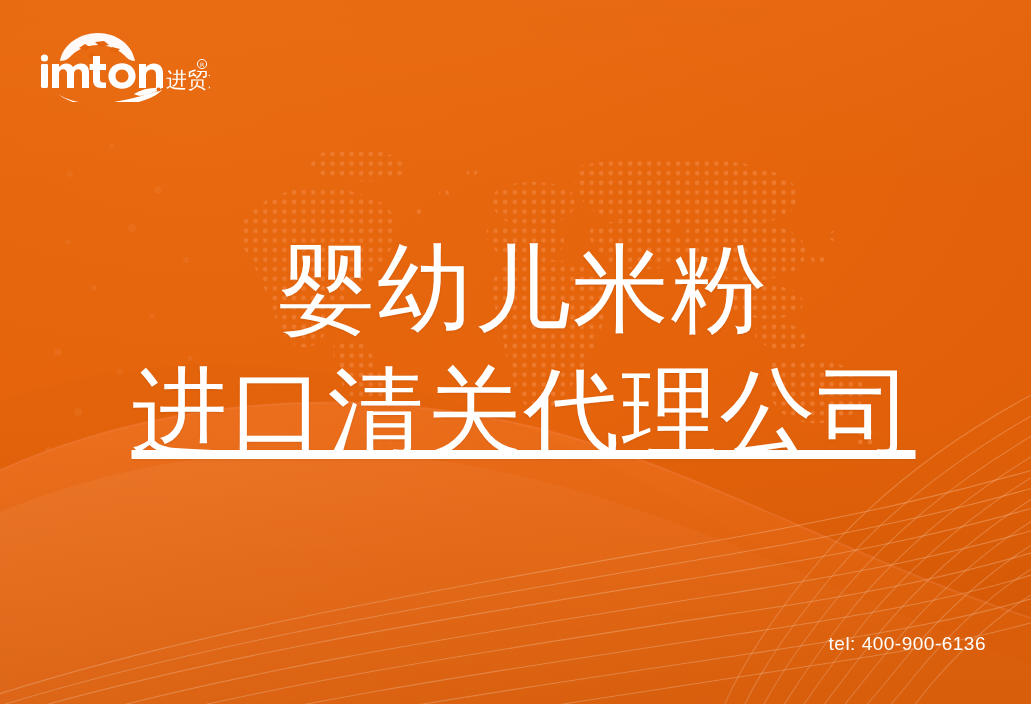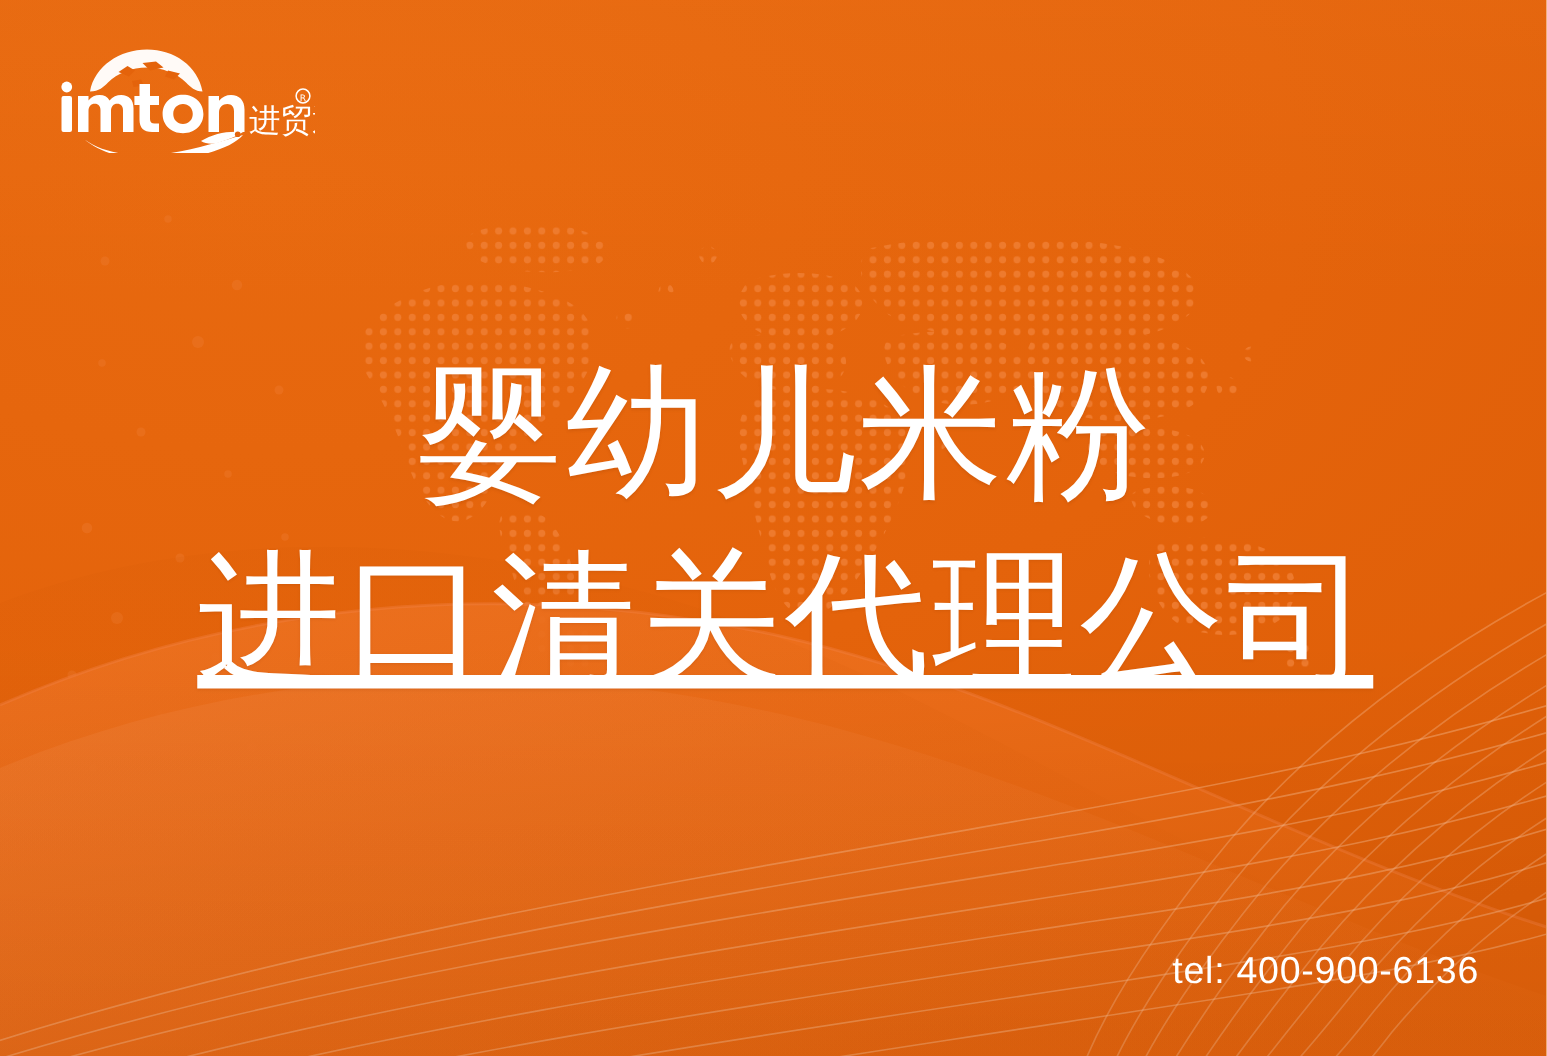--- a/index.html
+++ b/index.html
@@ -107,21 +107,21 @@
   }
   .headline .line-1 { display: block; }
   .headline .line-2 { display: block; text-decoration: underline; }
 
   
   .tel {
     position: absolute;
     right: 45px;
     top: 633px;
     color: #ffffff;
-    font-size: 25px;
+    font-size: 19px;
     letter-spacing: 0.5px;
     white-space: nowrap;
     font-family: "Liberation Sans", "DejaVu Sans", sans-serif;
   }
 </style>
 </head>
 <body>
 
 <div class="banner">
 

